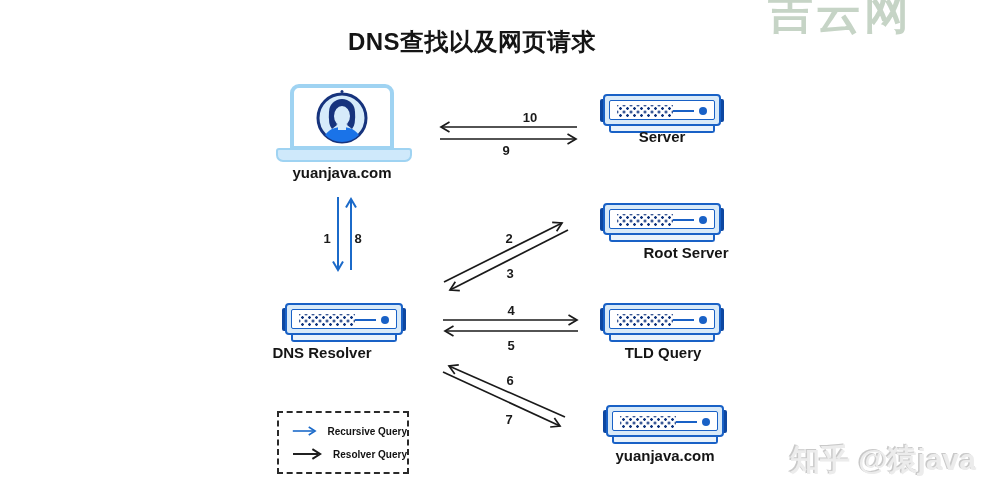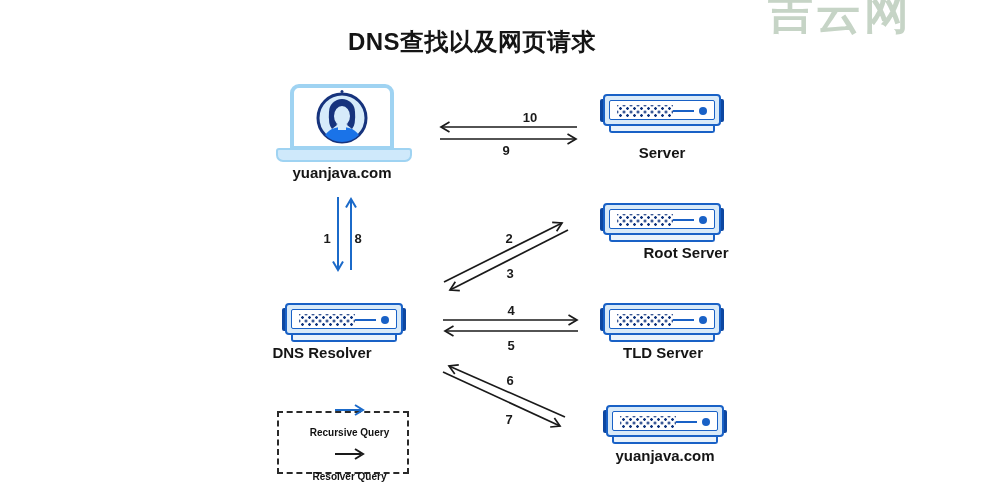--- a/index.html
+++ b/index.html
@@ -66,21 +66,21 @@
     position:absolute; transform:translate(-50%,-50%); font-size:13px; font-weight:700;
     color:#1a1a1a; background:#fff; padding:0 2px;
   }
   .arrows-svg { position:absolute; left:0; top:0; }
   
   .legend {
     position:absolute; left:277px; top:411px; width:132px; height:63px;
     border:2px dashed #2a2a2a; box-sizing:border-box;
     display:flex; flex-direction:column; justify-content:center; gap:9px; padding-left:13px;
   }
-  .legend-row { display:flex; align-items:center; gap:10px;flex-direction:column; }
+  .legend-row { display:flex; align-items:center; gap:10px; }
   .legend-label { font-size:10px; font-weight:700; color:#111; white-space:nowrap; }
 </style>
 </head>
 <body>
 
 <div class="canvas">
 
   <div class="wm-top">吉云网</div>
   <h1 class="title">DNS查找以及网页请求</h1>
 
@@ -113,21 +113,21 @@
     <div class="srv-tab srv-tab-r"></div>
     <div class="srv-body">
       <div class="srv-inner">
         <div class="srv-dots"></div>
         <div class="srv-line"></div>
         <div class="srv-dot"></div>
       </div>
     </div>
     <div class="srv-base"></div>
   </div>
-  <div class="node-label" style="left:662px; top:144px;">Server</div>
+  <div class="node-label" style="left:662px; top:128px;">Server</div>
 
   <div class="server" style="left:600px; top:203px;">
     <div class="srv-tab srv-tab-l"></div>
     <div class="srv-tab srv-tab-r"></div>
     <div class="srv-body">
       <div class="srv-inner">
         <div class="srv-dots"></div>
         <div class="srv-line"></div>
         <div class="srv-dot"></div>
       </div>
@@ -141,21 +141,21 @@
     <div class="srv-tab srv-tab-r"></div>
     <div class="srv-body">
       <div class="srv-inner">
         <div class="srv-dots"></div>
         <div class="srv-line"></div>
         <div class="srv-dot"></div>
       </div>
     </div>
     <div class="srv-base"></div>
   </div>
-  <div class="node-label" style="left:663px; top:344px;">TLD Server</div>
+  <div class="node-label" style="left:663px; top:344px;">TLD Query</div>
 
   <div class="server" style="left:603px; top:405px;">
     <div class="srv-tab srv-tab-l"></div>
     <div class="srv-tab srv-tab-r"></div>
     <div class="srv-body">
       <div class="srv-inner">
         <div class="srv-dots"></div>
         <div class="srv-line"></div>
         <div class="srv-dot"></div>
       </div>
@@ -220,13 +220,14 @@
     </div>
     <div class="legend-row">
       <svg width="32" height="14" viewBox="0 0 32 14">
         <line x1="1" y1="7" x2="27" y2="7" stroke="#1a1a1a" stroke-width="2"></line>
         <path d="M21,2 L29,7 L21,12" fill="none" stroke="#1a1a1a" stroke-width="2"></path>
       </svg>
       <span class="legend-label">Resolver Query</span>
     </div>
   </div>
 
+  <div class="wm-bottom">知乎 @猿java</div>
 </div>
 
 </body></html>

